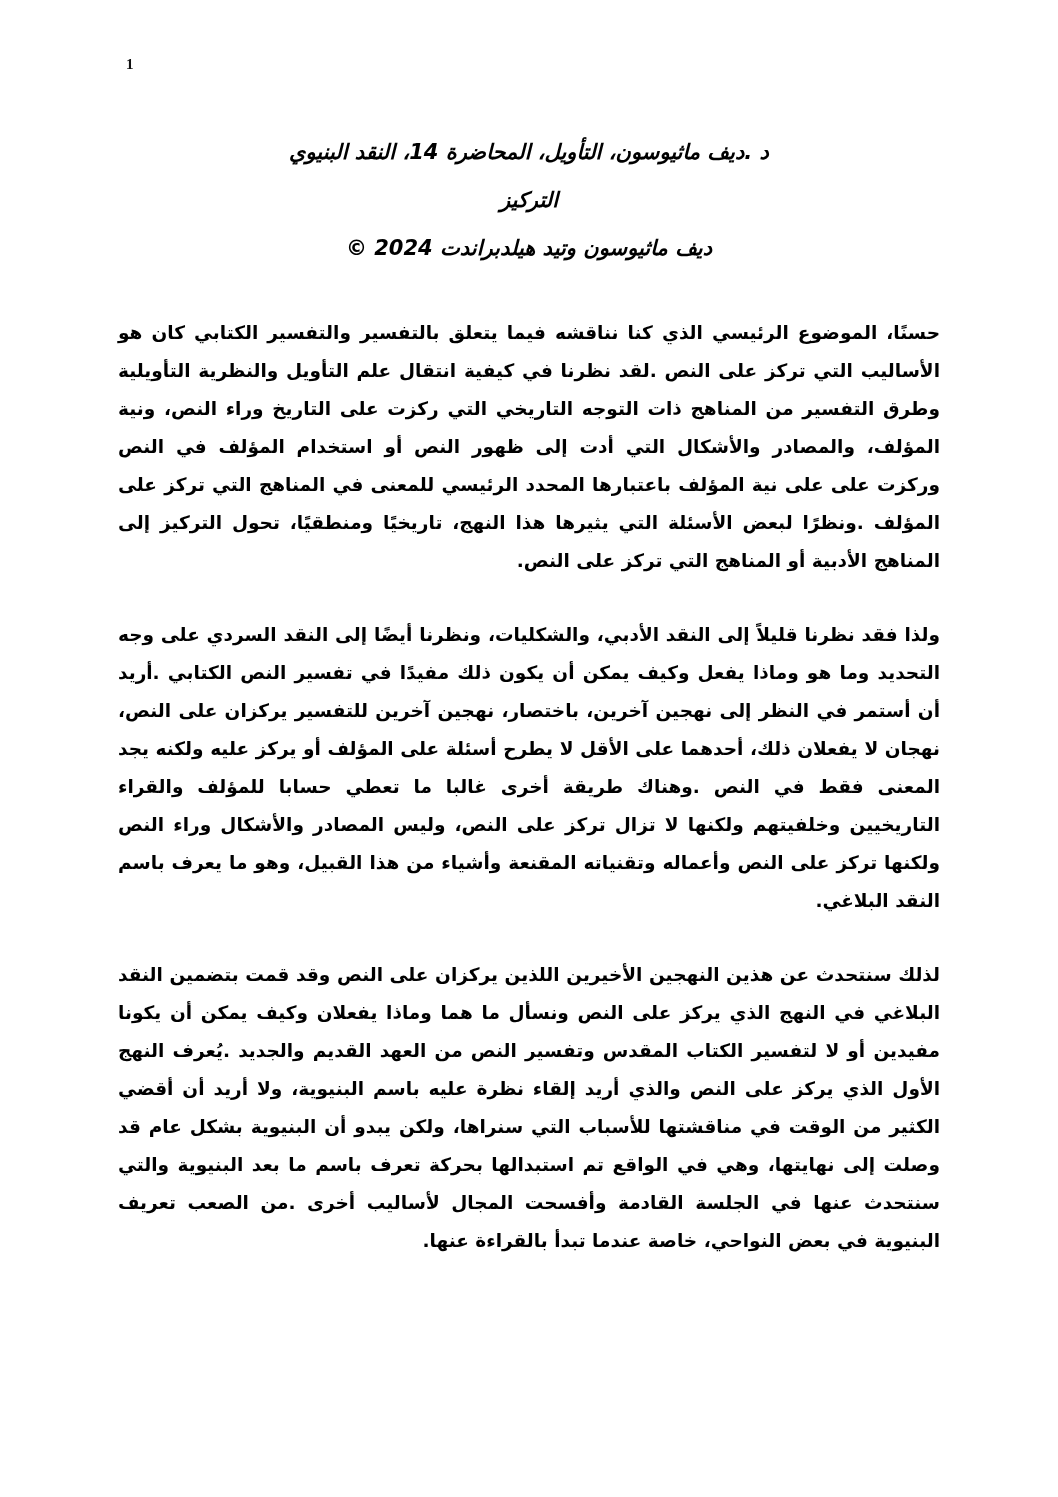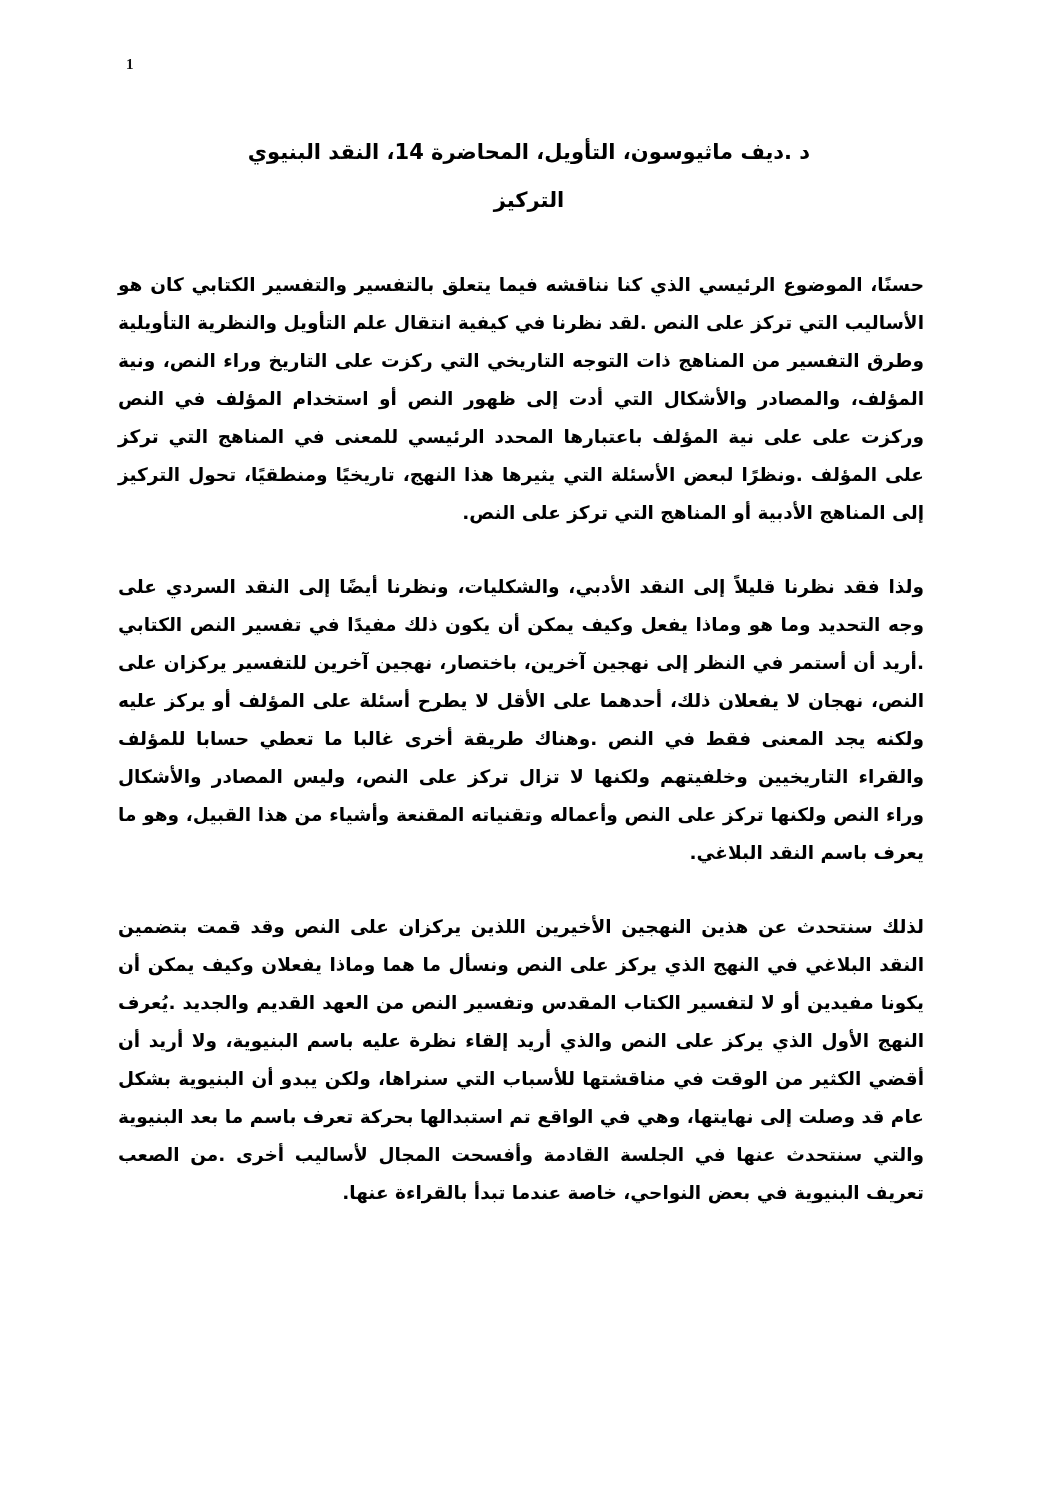--- a/index.html
+++ b/index.html
@@ -39,44 +39,46 @@
   .titles {
     text-align: center;
     font-weight: 700;
     font-size: 21px;
     line-height: 48px;
     color: #000000;
     margin-bottom: 42px;
   }
   .title-line {
     display: block;
+    font-style: italic;
   }
   .body-par {
     direction: rtl;
     text-align: justify;
     text-align-last: right;
     font-size: 18.5px;
     font-weight: 700;
     line-height: 38px;
     color: #000000;
-    margin: 0 16px 36px 0;
+    margin: 0 0 36px 0;
   }
 </style>
 </head>
 <body>
 
 <div class="page">
 
   <div class="page-number">1</div>
 
   <div class="content">
 
     <div class="titles">
       <span class="title-line">د .ديف ماثيوسون، التأويل، المحاضرة 14، النقد البنيوي</span>
       <span class="title-line">التركيز</span>
+      <span class="title-line">ديف ماثيوسون وتيد هيلدبراندت 2024 ©</span>
     </div>
 
     <p class="body-par">حسنًا، الموضوع الرئيسي الذي كنا نناقشه فيما يتعلق بالتفسير والتفسير الكتابي كان هو الأساليب التي تركز على النص .لقد نظرنا في كيفية انتقال علم التأويل والنظرية التأويلية وطرق التفسير من المناهج ذات التوجه التاريخي التي ركزت على التاريخ وراء النص، ونية المؤلف، والمصادر والأشكال التي أدت إلى ظهور النص أو استخدام المؤلف في النص وركزت على على نية المؤلف باعتبارها المحدد الرئيسي للمعنى في المناهج التي تركز على المؤلف .ونظرًا لبعض الأسئلة التي يثيرها هذا النهج، تاريخيًا ومنطقيًا، تحول التركيز إلى المناهج الأدبية أو المناهج التي تركز على النص.</p>
 
     <p class="body-par">ولذا فقد نظرنا قليلاً إلى النقد الأدبي، والشكليات، ونظرنا أيضًا إلى النقد السردي على وجه التحديد وما هو وماذا يفعل وكيف يمكن أن يكون ذلك مفيدًا في تفسير النص الكتابي .أريد أن أستمر في النظر إلى نهجين آخرين، باختصار، نهجين آخرين للتفسير يركزان على النص، نهجان لا يفعلان ذلك، أحدهما على الأقل لا يطرح أسئلة على المؤلف أو يركز عليه ولكنه يجد المعنى فقط في النص .وهناك طريقة أخرى غالبا ما تعطي حسابا للمؤلف والقراء التاريخيين وخلفيتهم ولكنها لا تزال تركز على النص، وليس المصادر والأشكال وراء النص ولكنها تركز على النص وأعماله وتقنياته المقنعة وأشياء من هذا القبيل، وهو ما يعرف باسم النقد البلاغي.</p>
 
     <p class="body-par">لذلك سنتحدث عن هذين النهجين الأخيرين اللذين يركزان على النص وقد قمت بتضمين النقد البلاغي في النهج الذي يركز على النص ونسأل ما هما وماذا يفعلان وكيف يمكن أن يكونا مفيدين أو لا لتفسير الكتاب المقدس وتفسير النص من العهد القديم والجديد .يُعرف النهج الأول الذي يركز على النص والذي أريد إلقاء نظرة عليه باسم البنيوية، ولا أريد أن أقضي الكثير من الوقت في مناقشتها للأسباب التي سنراها، ولكن يبدو أن البنيوية بشكل عام قد وصلت إلى نهايتها، وهي في الواقع تم استبدالها بحركة تعرف باسم ما بعد البنيوية والتي سنتحدث عنها في الجلسة القادمة وأفسحت المجال لأساليب أخرى .من الصعب تعريف البنيوية في بعض النواحي، خاصة عندما تبدأ بالقراءة عنها.</p>
 
   </div>
 </div>

